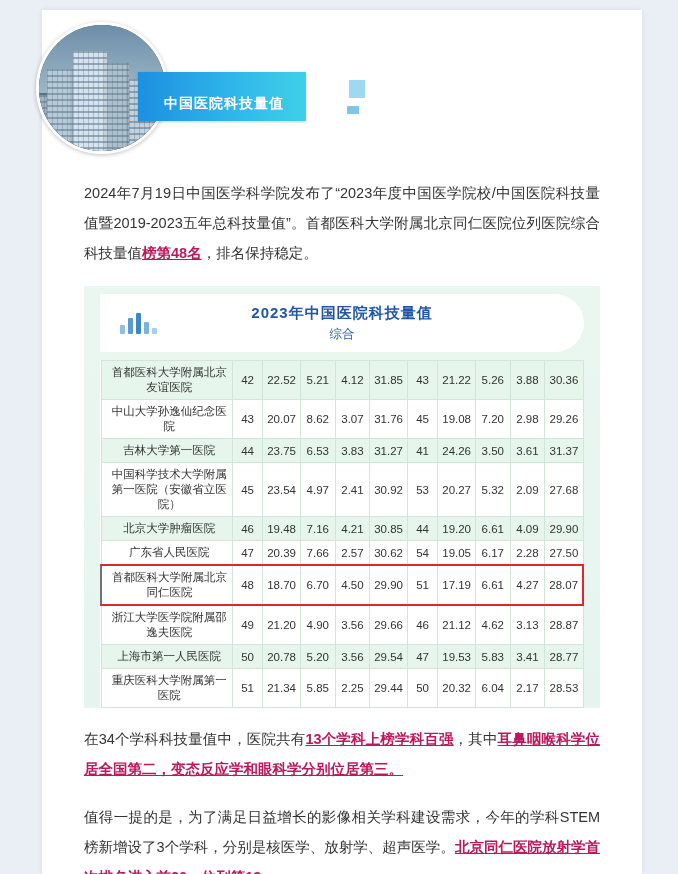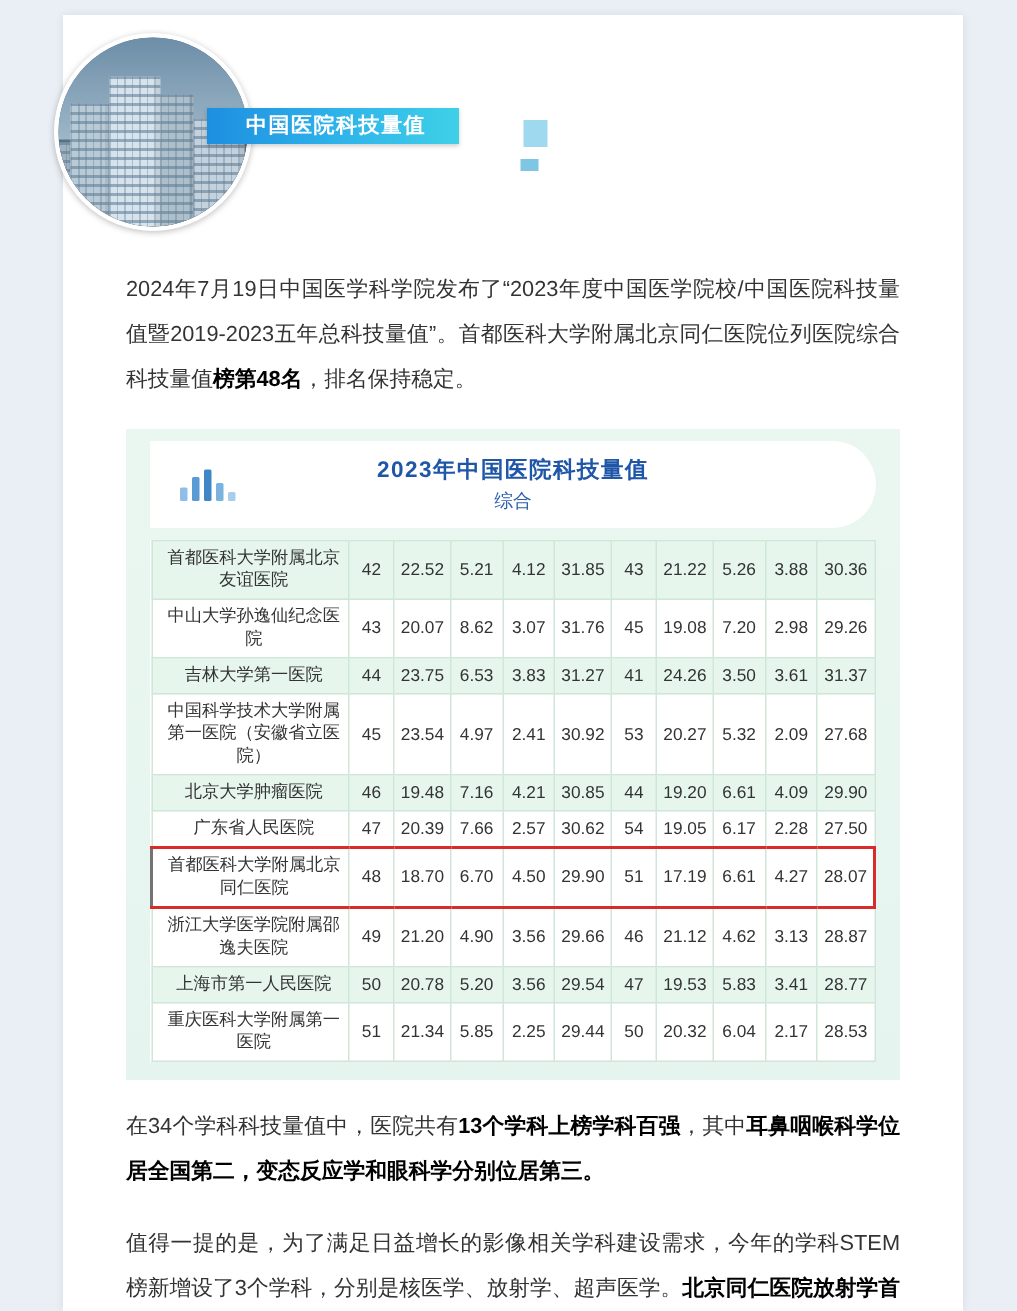--- a/index.html
+++ b/index.html
@@ -77,22 +77,22 @@
   }
   .b1 { left: 8px;  top: 44px; width: 26px; height: 82px; background:#b9cad7; }
   .b2 { left: 34px; top: 26px; width: 34px; height: 100px; background:#d6e3ec; }
   .b3 { left: 68px; top: 38px; width: 22px; height: 88px; background:#aebfcc; }
   .b4 { left: 90px; top: 54px; width: 34px; height: 72px; background:#c3d2dd; }
   .b5 { left: 0px;  top: 70px; width: 10px; height: 56px; background:#9fb2c0; }
   .ribbon {
     position: absolute;
     left: 96px;
     top: 62px;
-    height: 24px;
-    padding: 0 22px 0 26px;
+    height: 34px;
+    padding: 15px 22px 0 26px;
     display: flex;
     align-items: center;
     background: linear-gradient(90deg, #1d8fe0 0%, #2fb5ea 55%, #3fd0e8 100%);
     color: #ffffff;
     font-size: 14px;
     font-weight: bold;
     letter-spacing: 1px;
     box-shadow: 0 1px 3px rgba(0,0,0,0.2);
   }
   .ribbon-tail {
@@ -121,30 +121,30 @@
   }
   p.para {
     margin: 0 0 18px 0;
     font-size: 14.5px;
     line-height: 30px;
     color: #333333;
     text-align: justify;
   }
   p.para .bold {
     font-weight: bold;
-    color: #000000;
+    color: #be185d;
+    text-decoration: underline;
   }
 
   
   .chart-block {
     position: relative;
     margin: 14px 0 16px 0;
     width: 516px;
     background: linear-gradient(180deg, #eaf7f1 0%, #e6f4ef 100%);
-    padding-bottom: 12px;
   }
   .chart-title-wrap {
     position: relative;
     height: 74px;
   }
   .chart-title-pill {
     position: absolute;
     left: 16px;
     right: 16px;
     top: 8px;

